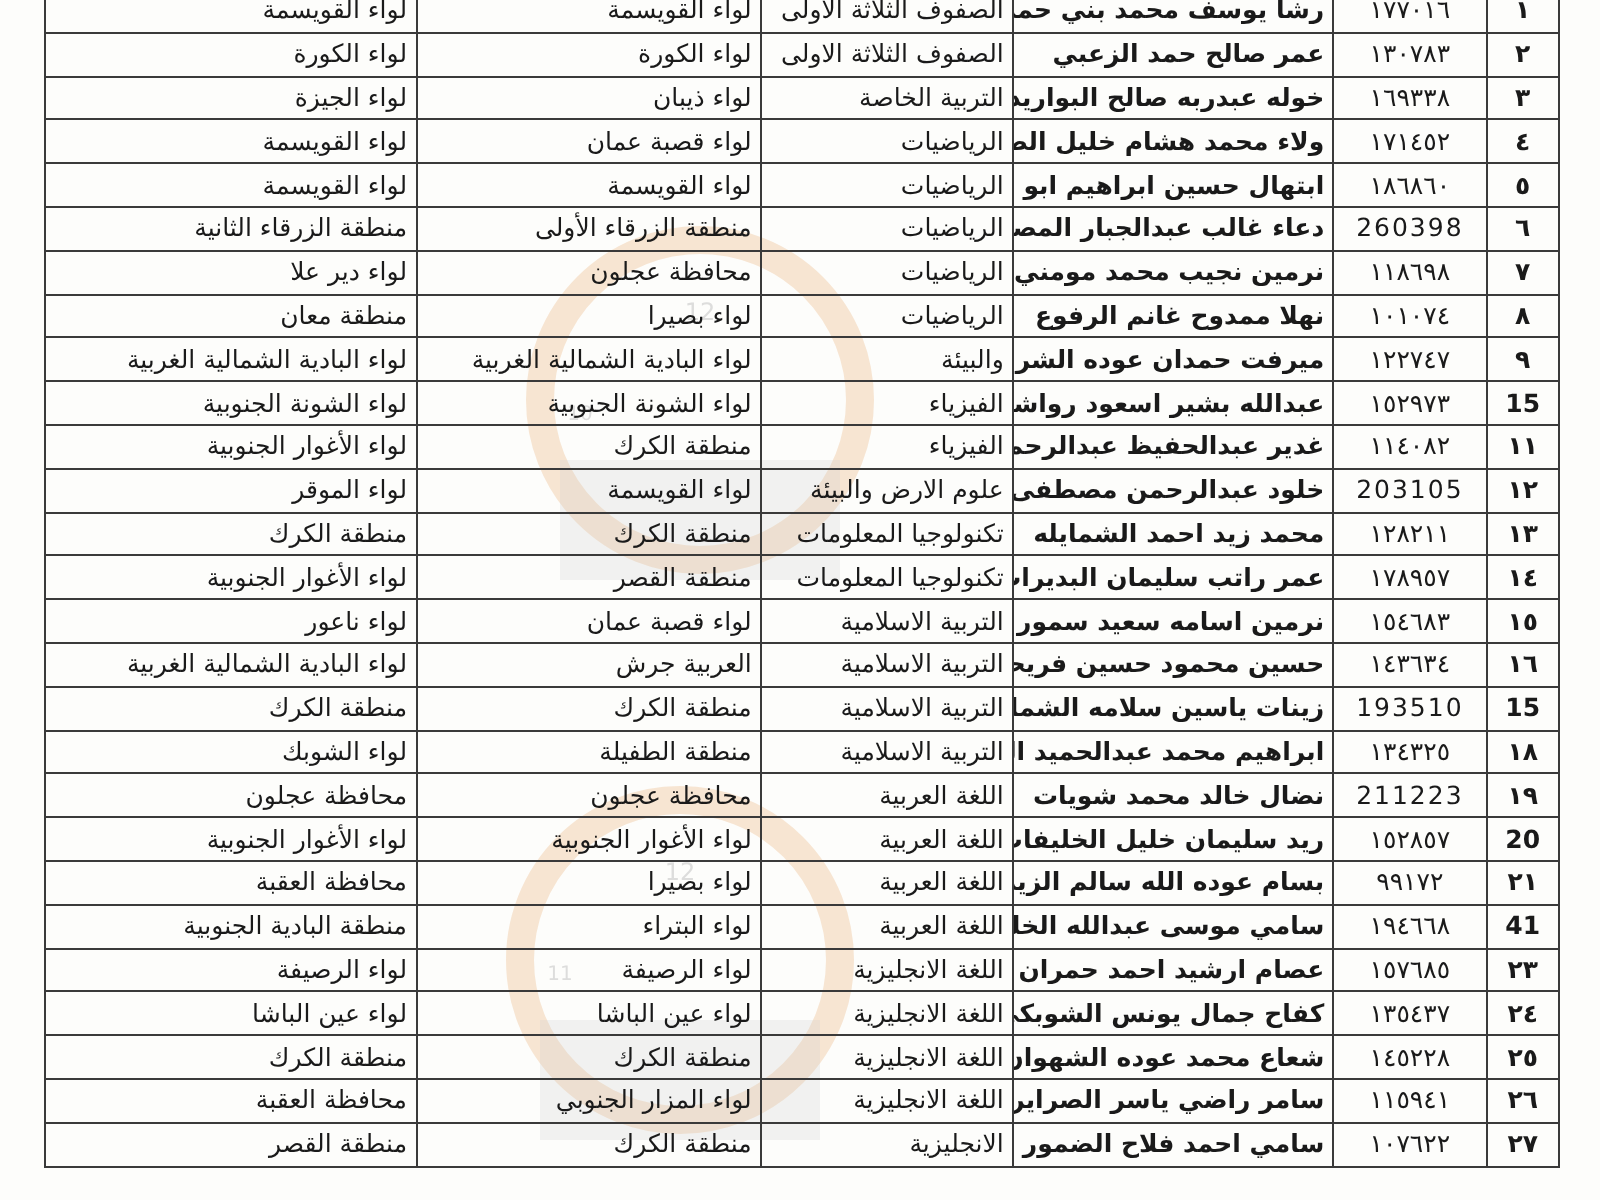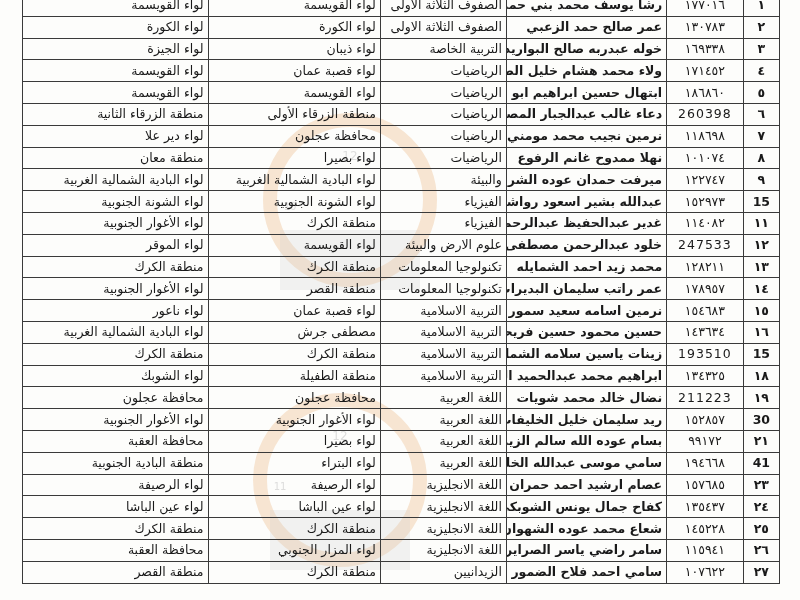--- a/index.html
+++ b/index.html
@@ -144,21 +144,21 @@
         <tr>
           <td class="c-rank">١١</td>
           <td class="c-id">١١٤٠٨٢</td>
           <td class="c-name">غدير عبدالحفيظ عبدالرحمن الحرازنه</td>
           <td class="c-subj">الفيزياء</td>
           <td class="c-d1">منطقة الكرك</td>
           <td class="c-d2">لواء الأغوار الجنوبية</td>
         </tr>
         <tr>
           <td class="c-rank">١٢</td>
-          <td class="c-id">247533</td>
+          <td class="c-id">203105</td>
           <td class="c-name">خلود عبدالرحمن مصطفى عياد</td>
           <td class="c-subj">علوم الارض والبيئة</td>
           <td class="c-d1">لواء القويسمة</td>
           <td class="c-d2">لواء الموقر</td>
         </tr>
         <tr>
           <td class="c-rank">١٣</td>
           <td class="c-id">١٢٨٢١١</td>
           <td class="c-name">محمد زيد احمد الشمايله</td>
           <td class="c-subj">تكنولوجيا المعلومات</td>
@@ -179,21 +179,21 @@
           <td class="c-name">نرمين اسامه سعيد سمور</td>
           <td class="c-subj">التربية الاسلامية</td>
           <td class="c-d1">لواء قصبة عمان</td>
           <td class="c-d2">لواء ناعور</td>
         </tr>
         <tr>
           <td class="c-rank">١٦</td>
           <td class="c-id">١٤٣٦٣٤</td>
           <td class="c-name">حسين محمود حسين فريحات</td>
           <td class="c-subj">التربية الاسلامية</td>
-          <td class="c-d1">مصطفى جرش</td>
+          <td class="c-d1">العربية جرش</td>
           <td class="c-d2">لواء البادية الشمالية الغربية</td>
         </tr>
         <tr>
           <td class="c-rank">15</td>
           <td class="c-id">193510</td>
           <td class="c-name">زينات ياسين سلامه الشمايله</td>
           <td class="c-subj">التربية الاسلامية</td>
           <td class="c-d1">منطقة الكرك</td>
           <td class="c-d2">منطقة الكرك</td>
         </tr>
@@ -207,21 +207,21 @@
         </tr>
         <tr>
           <td class="c-rank">١٩</td>
           <td class="c-id">211223</td>
           <td class="c-name">نضال خالد محمد شويات</td>
           <td class="c-subj">اللغة العربية</td>
           <td class="c-d1">محافظة عجلون</td>
           <td class="c-d2">محافظة عجلون</td>
         </tr>
         <tr>
-          <td class="c-rank">30</td>
+          <td class="c-rank">20</td>
           <td class="c-id">١٥٢٨٥٧</td>
           <td class="c-name">ريد سليمان خليل الخليفات</td>
           <td class="c-subj">اللغة العربية</td>
           <td class="c-d1">لواء الأغوار الجنوبية</td>
           <td class="c-d2">لواء الأغوار الجنوبية</td>
         </tr>
         <tr>
           <td class="c-rank">٢١</td>
           <td class="c-id">٩٩١٧٢</td>
           <td class="c-name">بسام عوده الله سالم الزيدانيين</td>
@@ -266,19 +266,19 @@
           <td class="c-id">١١٥٩٤١</td>
           <td class="c-name">سامر راضي ياسر الصرايره</td>
           <td class="c-subj">اللغة الانجليزية</td>
           <td class="c-d1">لواء المزار الجنوبي</td>
           <td class="c-d2">محافظة العقبة</td>
         </tr>
         <tr>
           <td class="c-rank">٢٧</td>
           <td class="c-id">١٠٧٦٢٢</td>
           <td class="c-name">سامي احمد فلاح الضمور</td>
-          <td class="c-subj">الزيدانيين</td>
+          <td class="c-subj">الانجليزية</td>
           <td class="c-d1">منطقة الكرك</td>
           <td class="c-d2">منطقة القصر</td>
         </tr>
       </tbody>
   </table>
 </div>
 
 </body></html>

